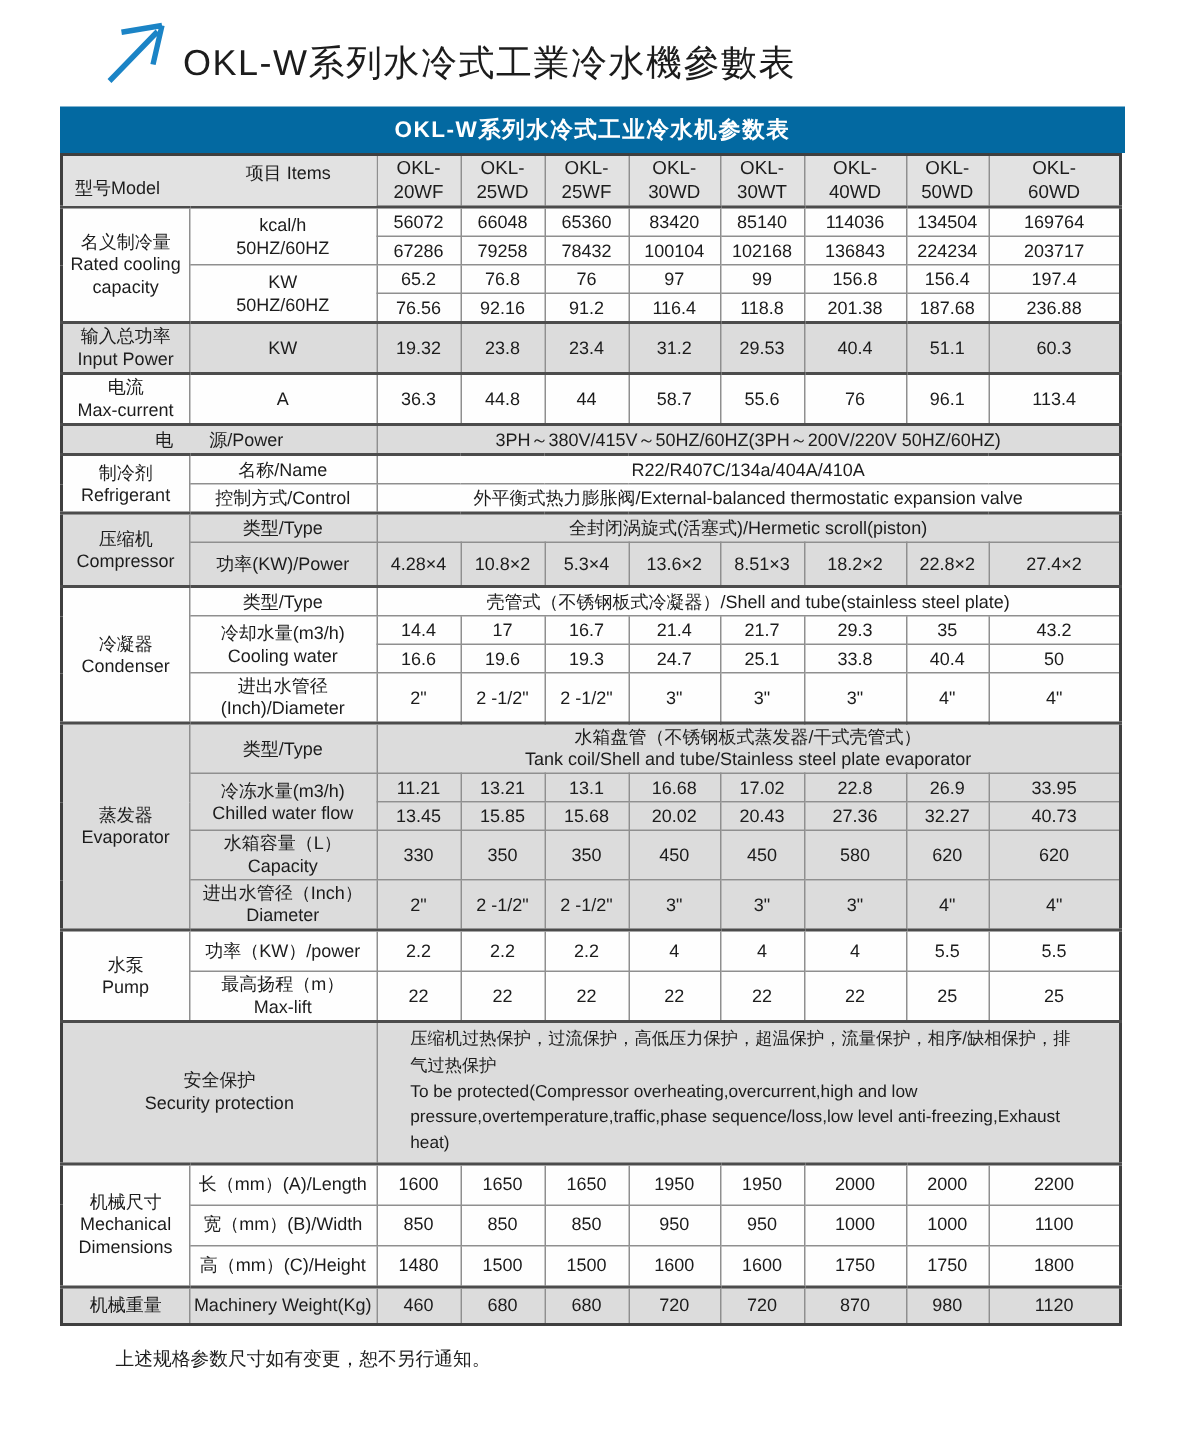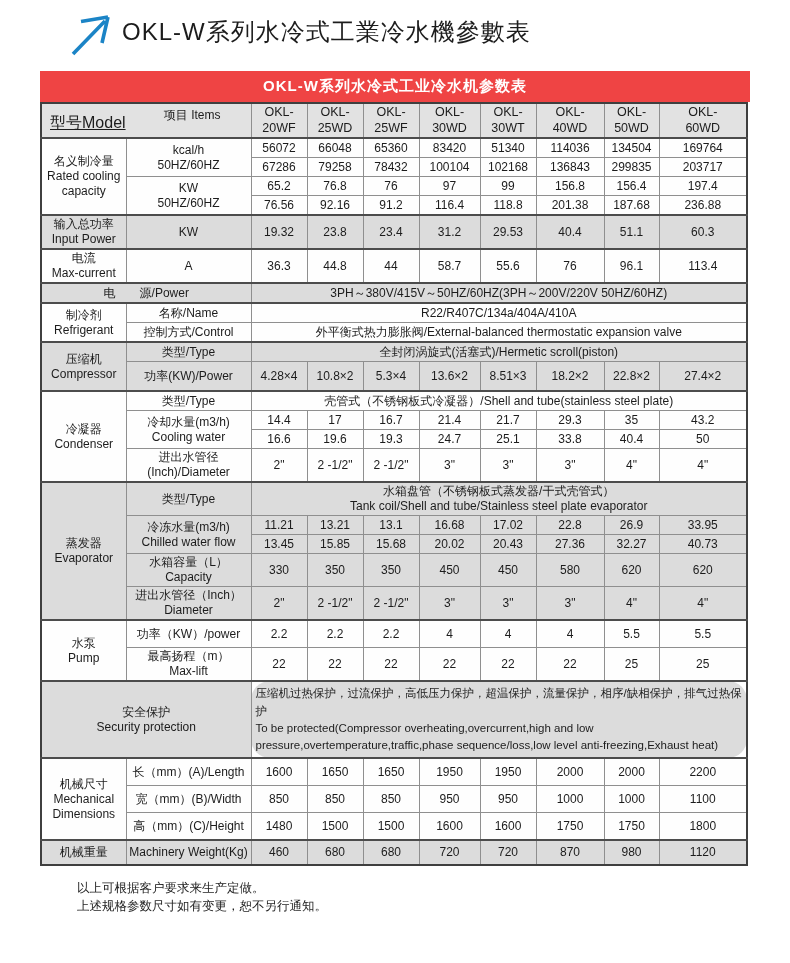--- a/index.html
+++ b/index.html
@@ -1,52 +1,52 @@
 <!DOCTYPE html>
 <html><head>
 <meta charset="utf-8">
 <style>
   html,body { margin:0; padding:0; }
   body {
     width:790px; height:963px; background:#ffffff; overflow:hidden;
     font-family:"Liberation Sans","DejaVu Sans",sans-serif; color:#1c1c1c;
   }
   
-  .page-header { display:flex; align-items:center; padding:6px 0 0 66px; }
+  .page-header { display:flex; align-items:flex-end; padding:6px 0 0 66px; }
   .logo { width:50px; height:50px; margin-top:2px; flex:0 0 auto; }
   .titles { margin-left:6px; }
   .title-cn { font-size:24px; letter-spacing:1px; font-weight:500; }
   .title-en { font-size:17px; margin-top:2px; }
 
   
   .table-wrap { width:710px; margin:13px 0 0 40px; }
   .banner {
-    background:#ef4444; color:#ffffff; text-align:center;
+    background:#0369a1; color:#ffffff; text-align:center;
     font-size:15px; font-weight:bold; letter-spacing:1px; padding:6px 0;
   }
   table.spec { border-collapse:collapse; table-layout:fixed; width:706px; border:2px solid #3f3f3f; }
   table.spec td {
     border:1px solid #8f8f8f; padding:1px 2px; text-align:center; vertical-align:middle;
     font-size:12px; height:16px; line-height:1.25; white-space:pre-line; background:#fefefe;
   }
   tr.shade td { background:#dcdcdc; }
   tr.head-row td { background:#e2e2e2; height:30px; font-size:12.5px; }
   td.group, td.item { font-size:11.5px; line-height:1.3; }
   td.span { font-size:12px; }
-  td.span.left { text-align:left; padding:3px 4px; font-size:11.5px; line-height:1.5;border-radius:19px; }
+  td.span.left { text-align:left; padding:3px 22px; font-size:11.5px; line-height:1.5; }
   tr.sec-first td { border-top:2px solid #4c4c4c; }
 
   td.corner {
     position:relative; background-color:#e2e2e2 !important;
     background-image:linear-gradient(to bottom right,
       transparent calc(50% - 1px), #707070 calc(50% - 1px),
       #707070 calc(50% + 1px), transparent calc(50% + 1px));
   }
   .corner .ci { position:absolute; top:4px; right:30px; font-size:12px; }
-  .corner .cm { position:absolute; bottom:4px; left:8px; font-size:16px;text-decoration:underline; }
+  .corner .cm { position:absolute; bottom:4px; left:8px; font-size:12px; }
 
   
   tr[data-row="input-power-0"] td, tr[data-row="max-current-0"] td { height:27px; }
   tr[data-row="compressor-1"] td { height:26px; }
   tr[data-row="condenser-2"] td { height:25px; }
   tr[data-row="evaporator-2"] td, tr[data-row="evaporator-3"] td { height:30px; }
   tr[data-row="pump-0"] td, tr[data-row="pump-1"] td { height:24px; }
   tr[data-row="mechanical-dimensions-0"] td,
   tr[data-row="mechanical-dimensions-1"] td,
   tr[data-row="mechanical-dimensions-2"] td { height:24px; }
@@ -108,33 +108,33 @@
         <tr data-row="rated-cooling-capacity-0" class="sec-first">
           <td class="group" rowspan="4">名义制冷量
 Rated cooling
 capacity</td>
           <td class="item" rowspan="2">kcal/h
 50HZ/60HZ</td>
           <td class="val">56072</td>
           <td class="val">66048</td>
           <td class="val">65360</td>
           <td class="val">83420</td>
-          <td class="val">51340</td>
+          <td class="val">85140</td>
           <td class="val">114036</td>
           <td class="val">134504</td>
           <td class="val">169764</td>
         </tr>
         <tr data-row="rated-cooling-capacity-0b">
           <td class="val">67286</td>
           <td class="val">79258</td>
           <td class="val">78432</td>
           <td class="val">100104</td>
           <td class="val">102168</td>
           <td class="val">136843</td>
-          <td class="val">299835</td>
+          <td class="val">224234</td>
           <td class="val">203717</td>
         </tr>
         <tr data-row="rated-cooling-capacity-1">
           <td class="item" rowspan="2">KW
 50HZ/60HZ</td>
           <td class="val">65.2</td>
           <td class="val">76.8</td>
           <td class="val">76</td>
           <td class="val">97</td>
           <td class="val">99</td>
@@ -379,16 +379,15 @@
           <td class="val">720</td>
           <td class="val">870</td>
           <td class="val">980</td>
           <td class="val">1120</td>
         </tr>
       </tbody>
   </table>
 </div>
 
 <div class="notes">
-  <div class="ind2">以上可根据客户要求来生产定做。</div>
   <div class="ind2">上述规格参数尺寸如有变更，恕不另行通知。</div>
 
 </div>
 
 </body></html>

